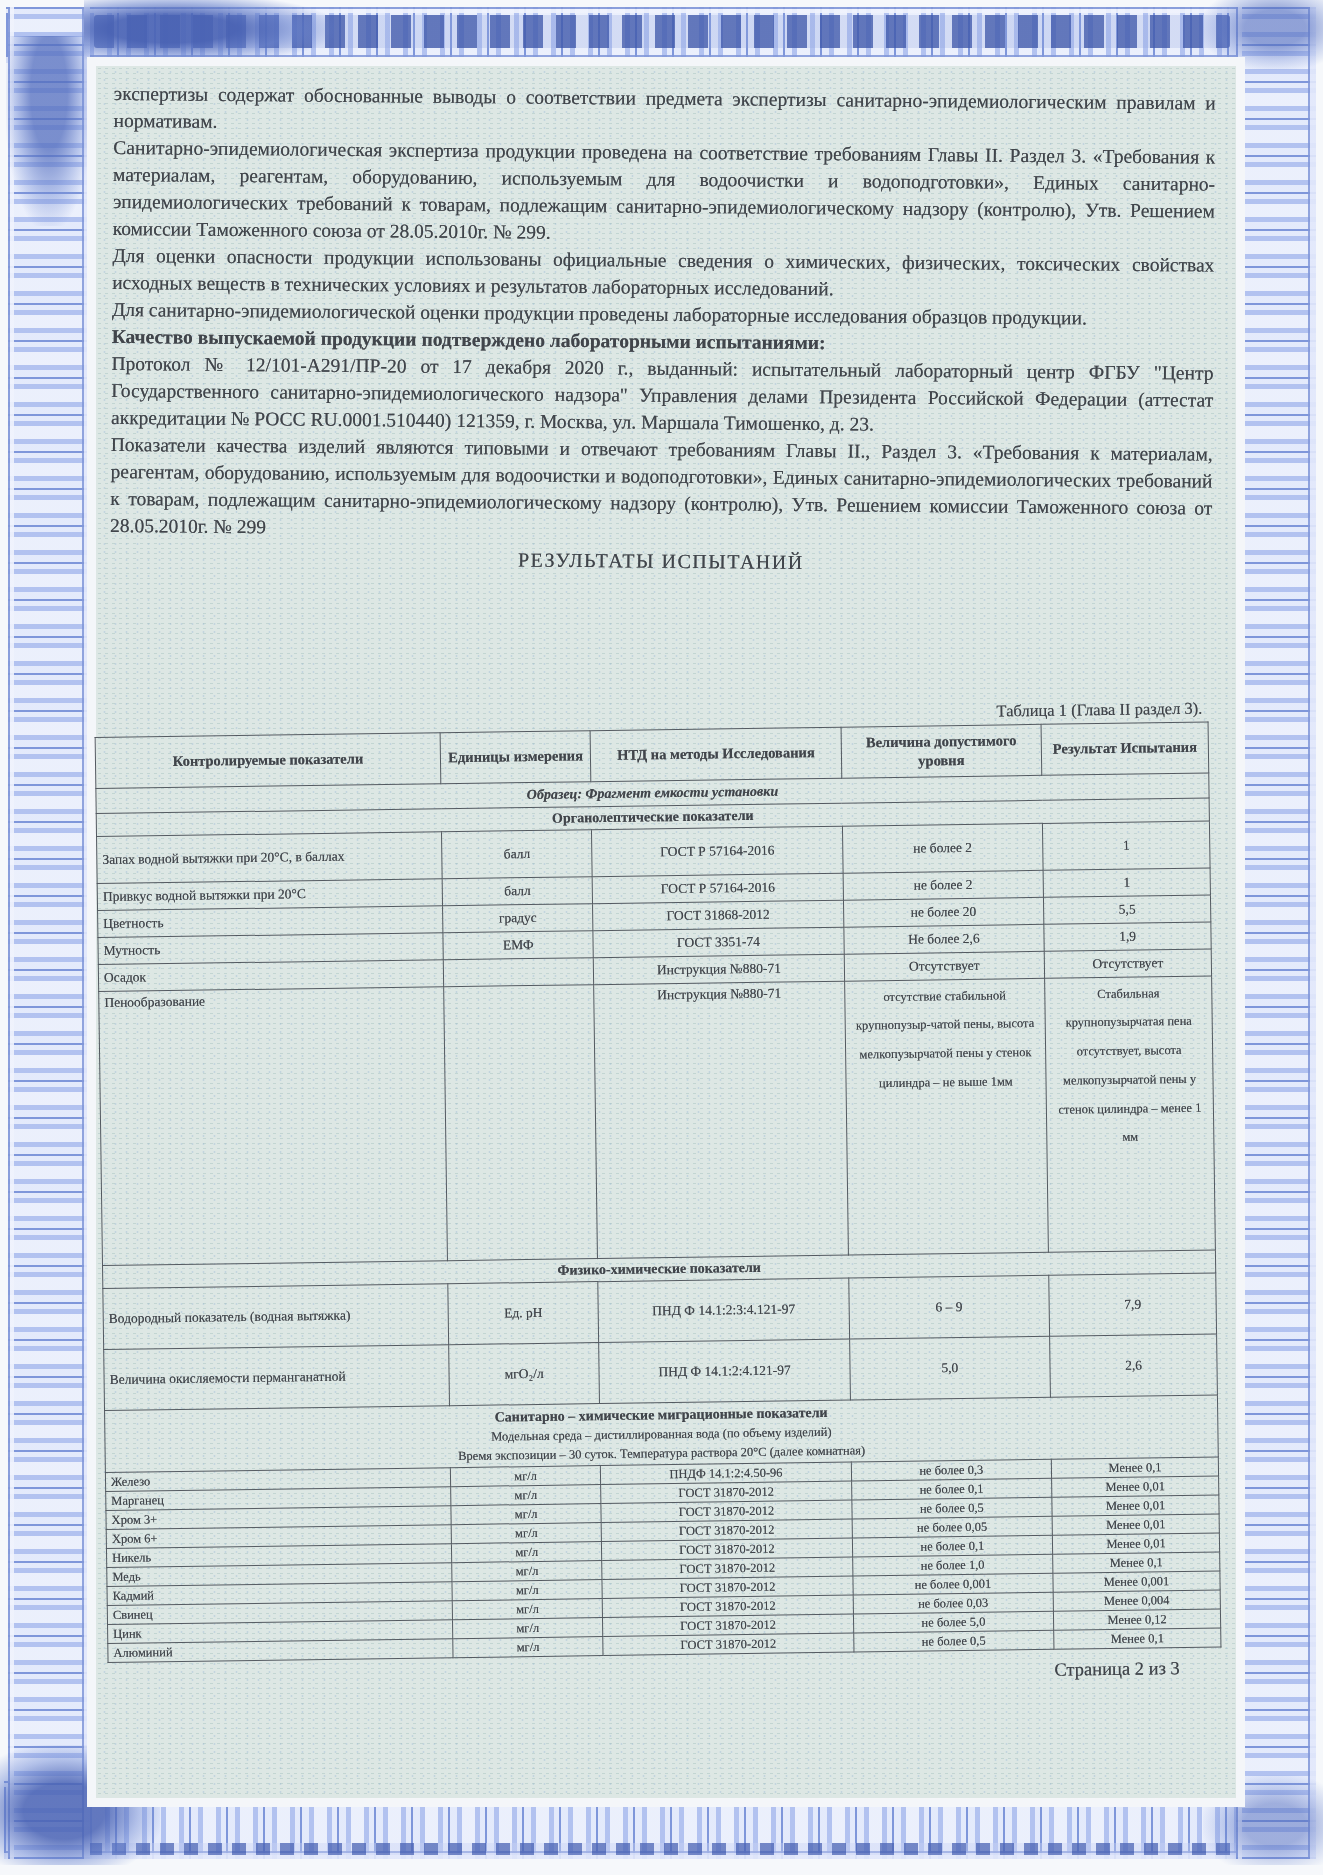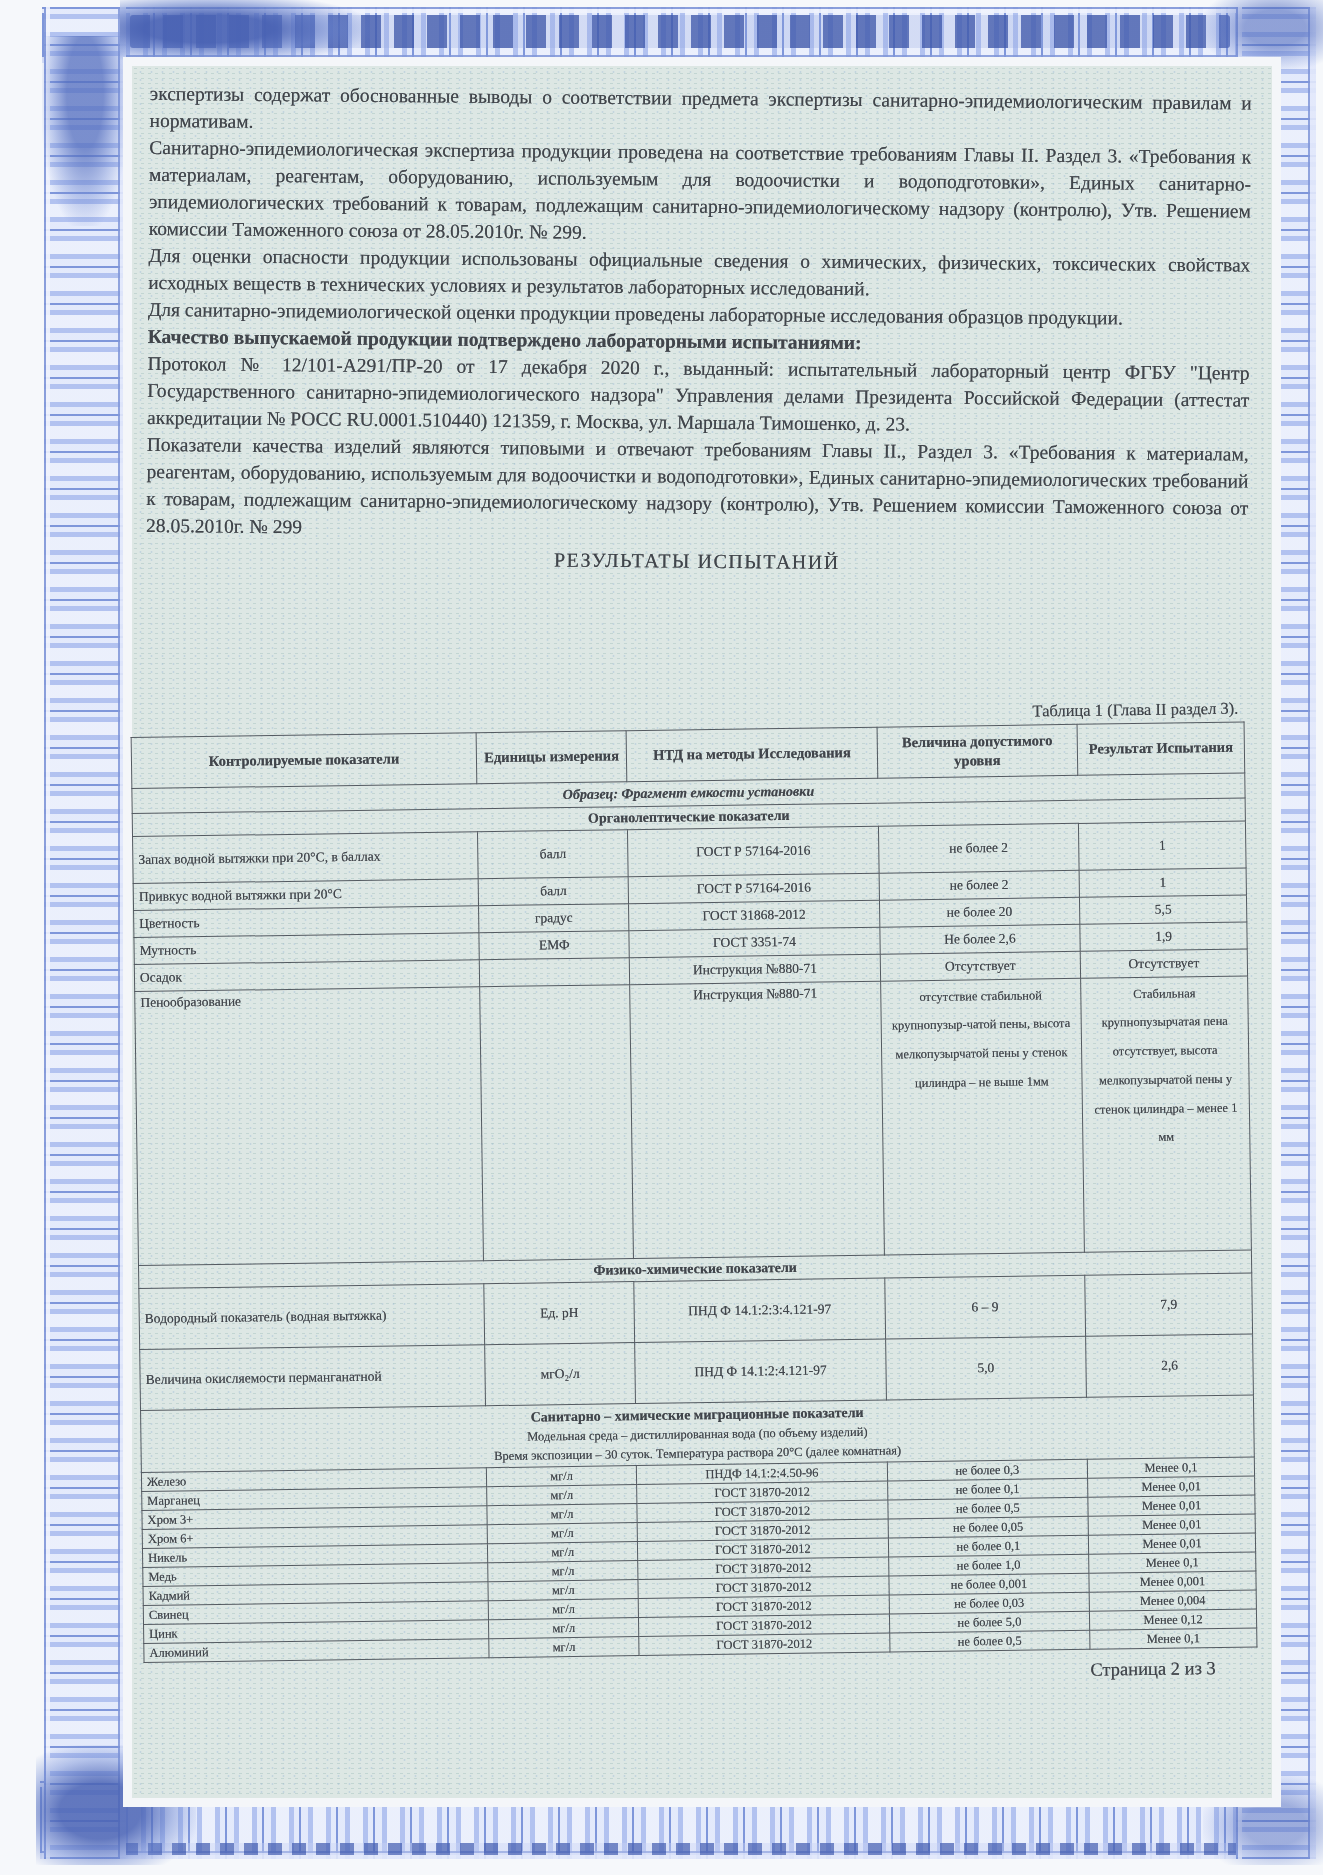--- a/index.html
+++ b/index.html
@@ -1,21 +1,21 @@
 <!DOCTYPE html>
 <html><head>
 <meta charset="utf-8">
 <style>
   html,body{margin:0;padding:0;}
   body{
     width:1323px;height:1875px;position:relative;overflow:hidden;
     background:#f6f8fb;
     font-family:"Liberation Serif","DejaVu Serif",serif;
   }
-  .page{position:absolute;inset:0;margin-left:36px;}
+  .page{position:absolute;inset:0;}
 
   
   .band{position:absolute;background-color:#b5c3ee;}
   .band-top,.band-bottom{
     background-image:
       linear-gradient(180deg, rgba(128,150,216,.9) 0 2px, rgba(240,243,253,.9) 2px 6px,
         rgba(255,255,255,0) 6px calc(100% - 8px), rgba(128,150,216,.85) calc(100% - 8px) calc(100% - 6px),
         rgba(226,232,251,.9) calc(100% - 6px) 100%),
       repeating-linear-gradient(90deg,
         rgba(124,148,217,.95) 0 2px, rgba(230,236,252,.95) 2px 9px,

